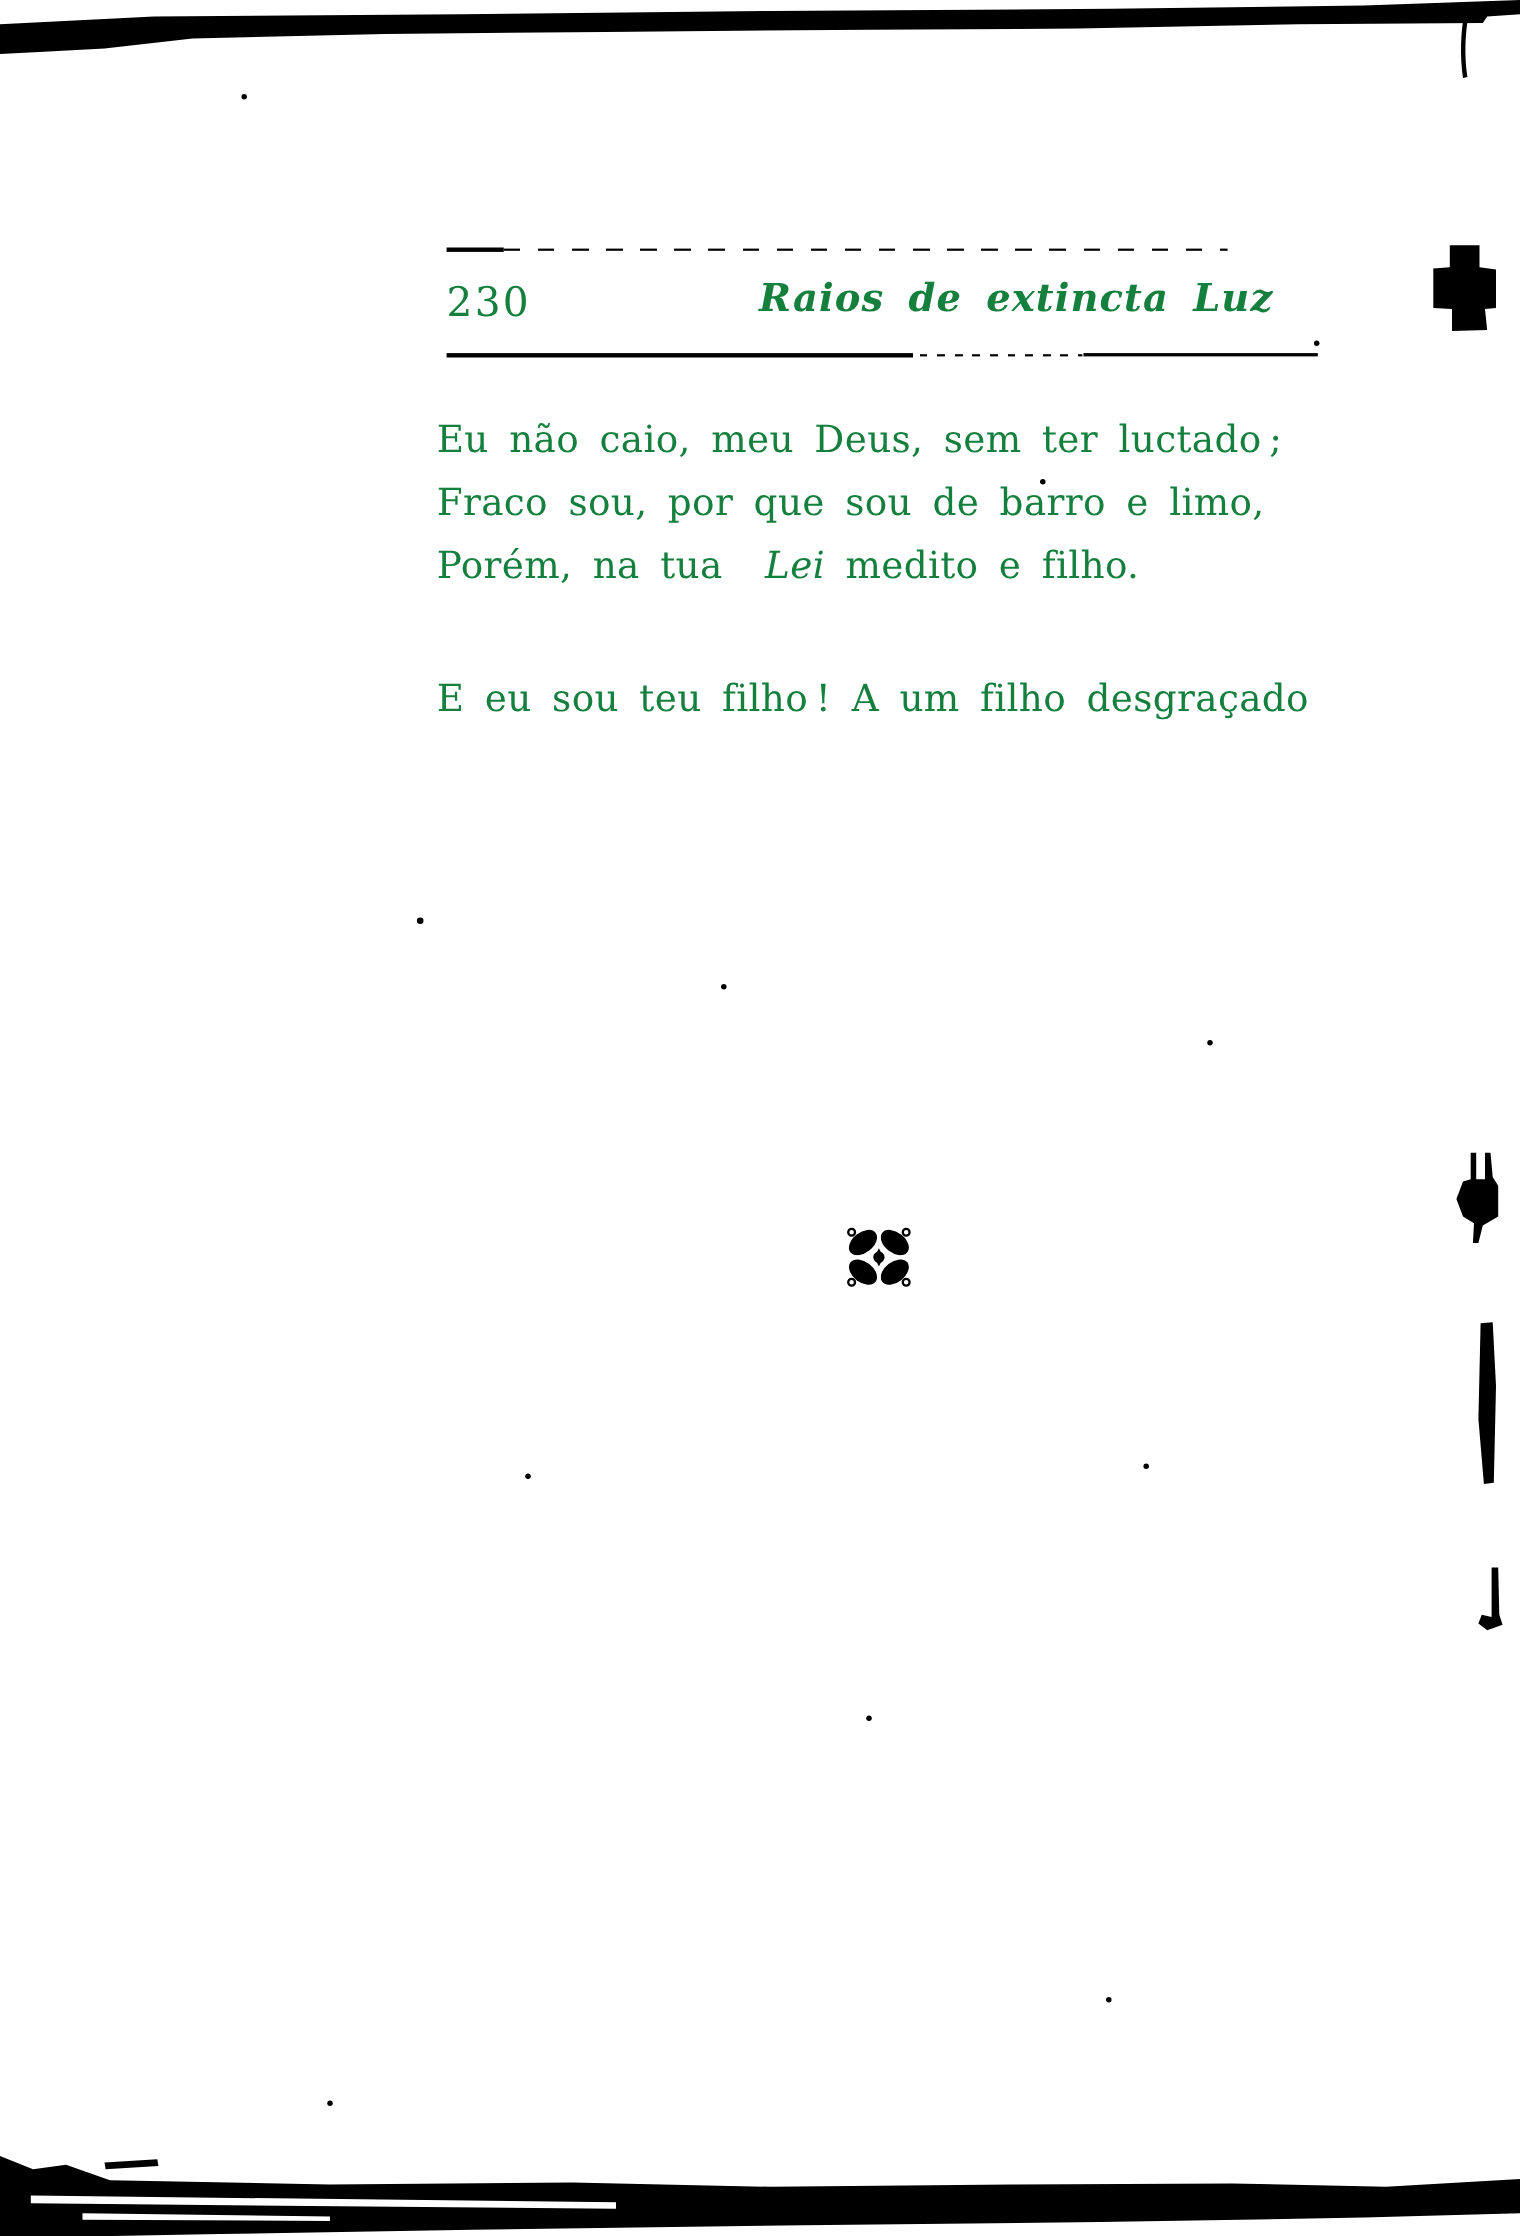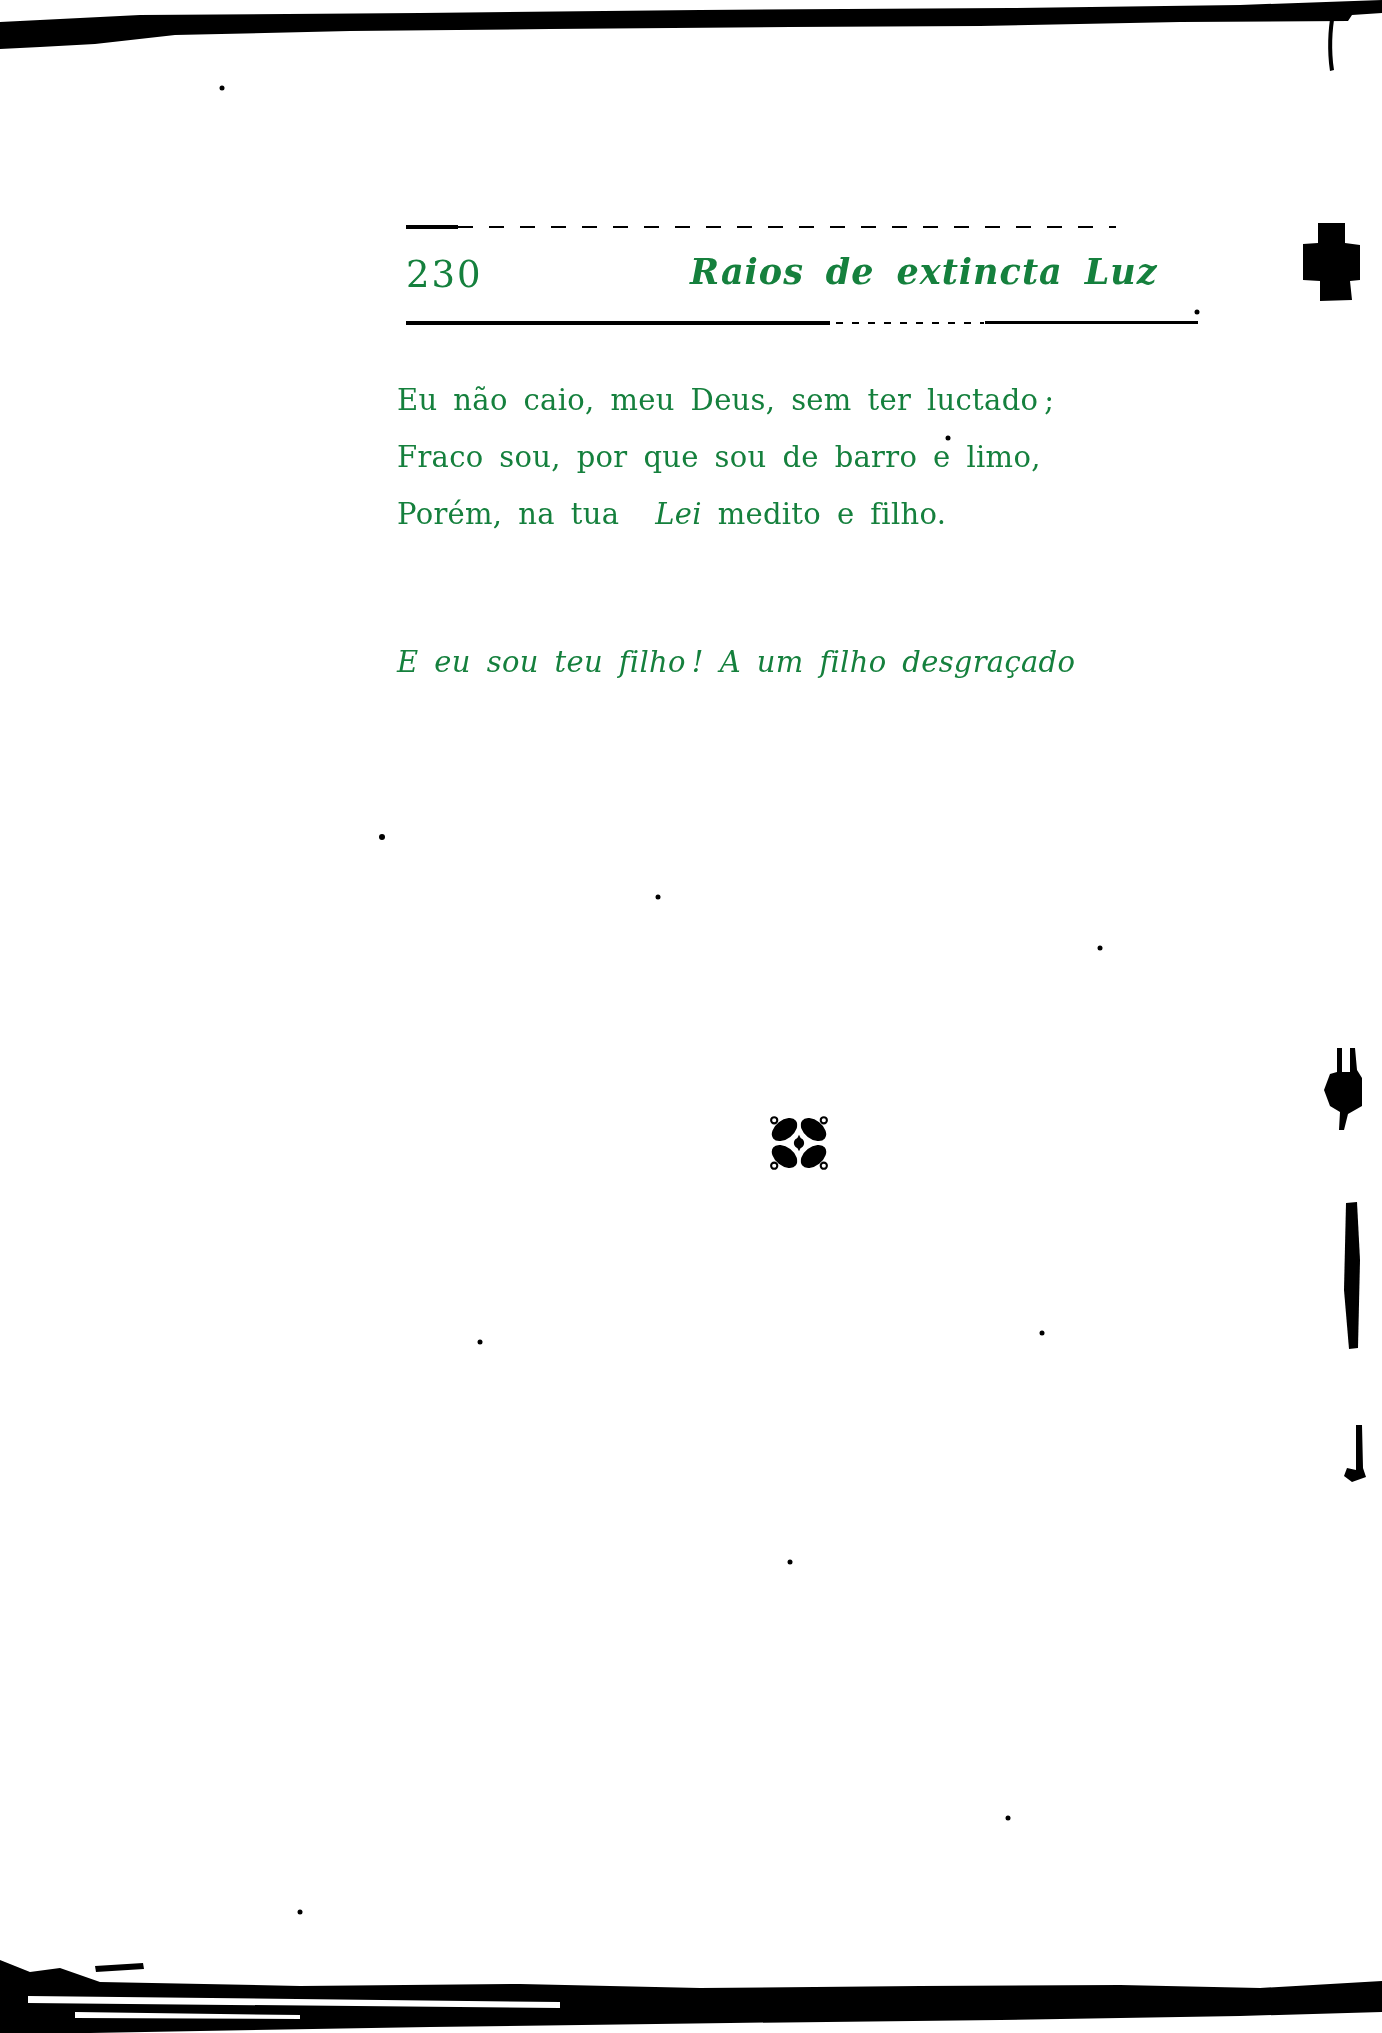--- a/index.html
+++ b/index.html
@@ -38,23 +38,23 @@
     font-size: 37px; letter-spacing: 2px;
   }
   .running-title {
     position: absolute; left: 646px; top: 251px;
     font-size: 35px; font-style: italic; font-weight: bold;
     letter-spacing: 1px; word-spacing: 0.25em; margin-left: 44px;
   }
   
   .stanza { position: absolute; left: 397px; width: 720px; }
   .stanza-1 { top: 372px; }
-  .stanza-2 { top: 634px; font-style: italic; }
+  .stanza-2 { top: 607px; }
   .poem-line {
-    font-size: 29px;
+    font-size: 34px;
     line-height: 57px;
     white-space: nowrap;
     word-spacing: 0.22em;
     letter-spacing: 0.3px;
   }
   .poem-line em { font-style: italic; margin-left: 20px; }
   
   .ornament {
     position: absolute; left: 768px; top: 1112px;
     width: 62px; height: 62px;

